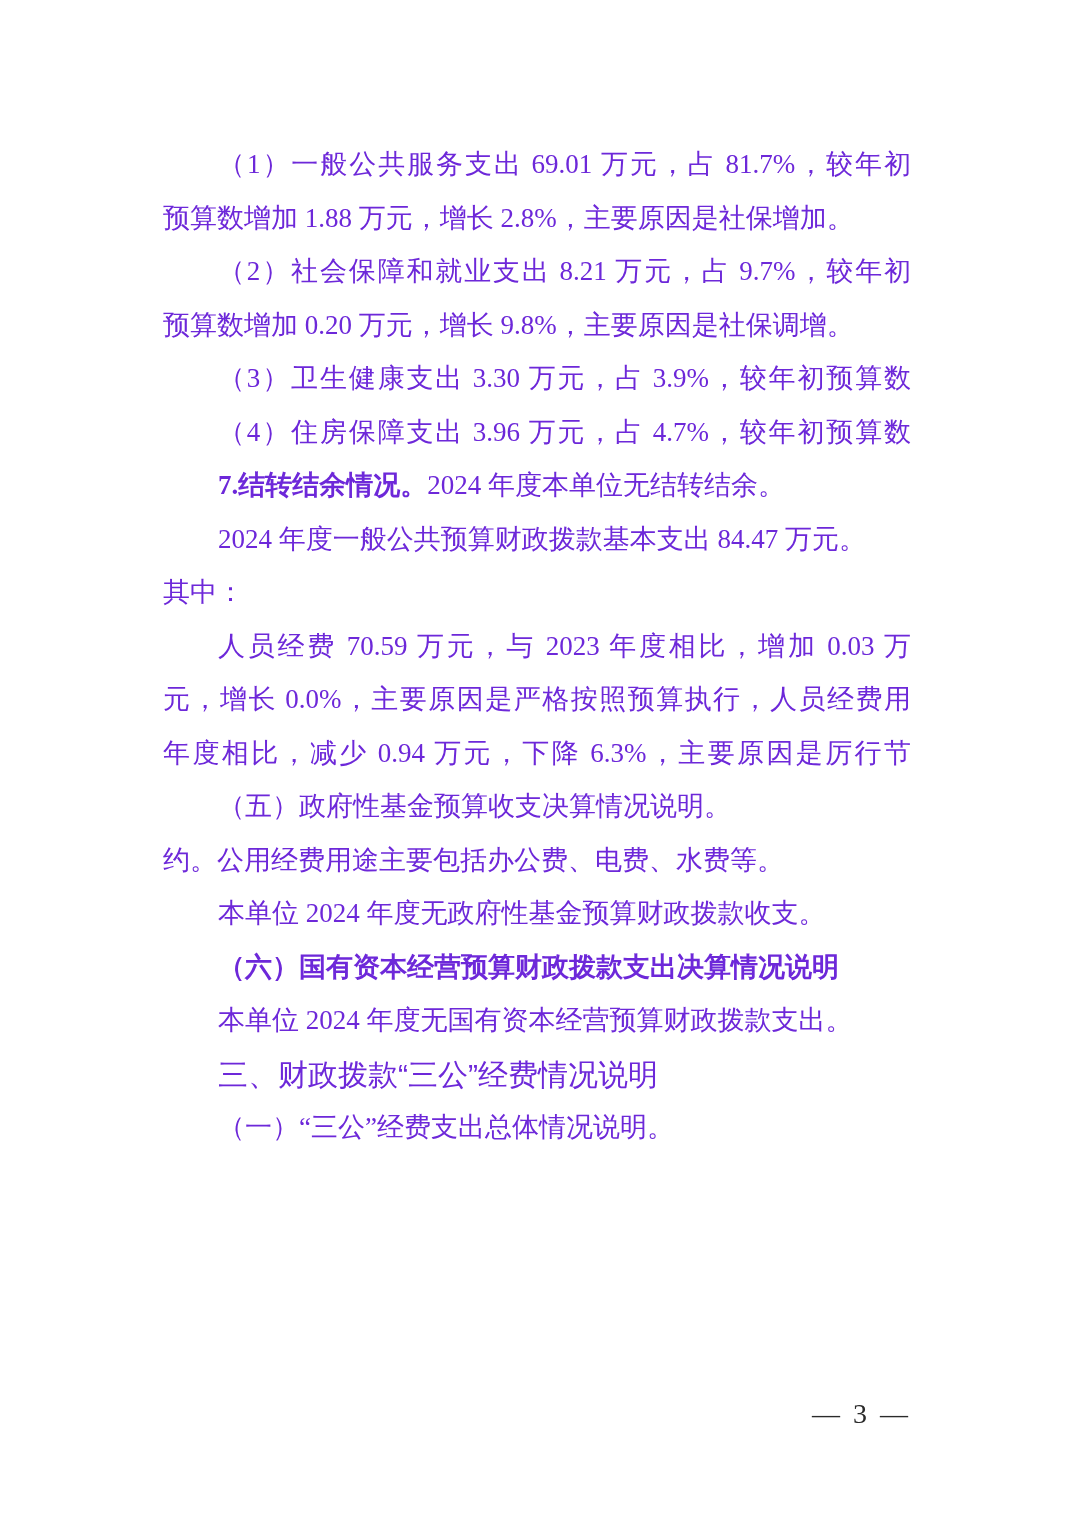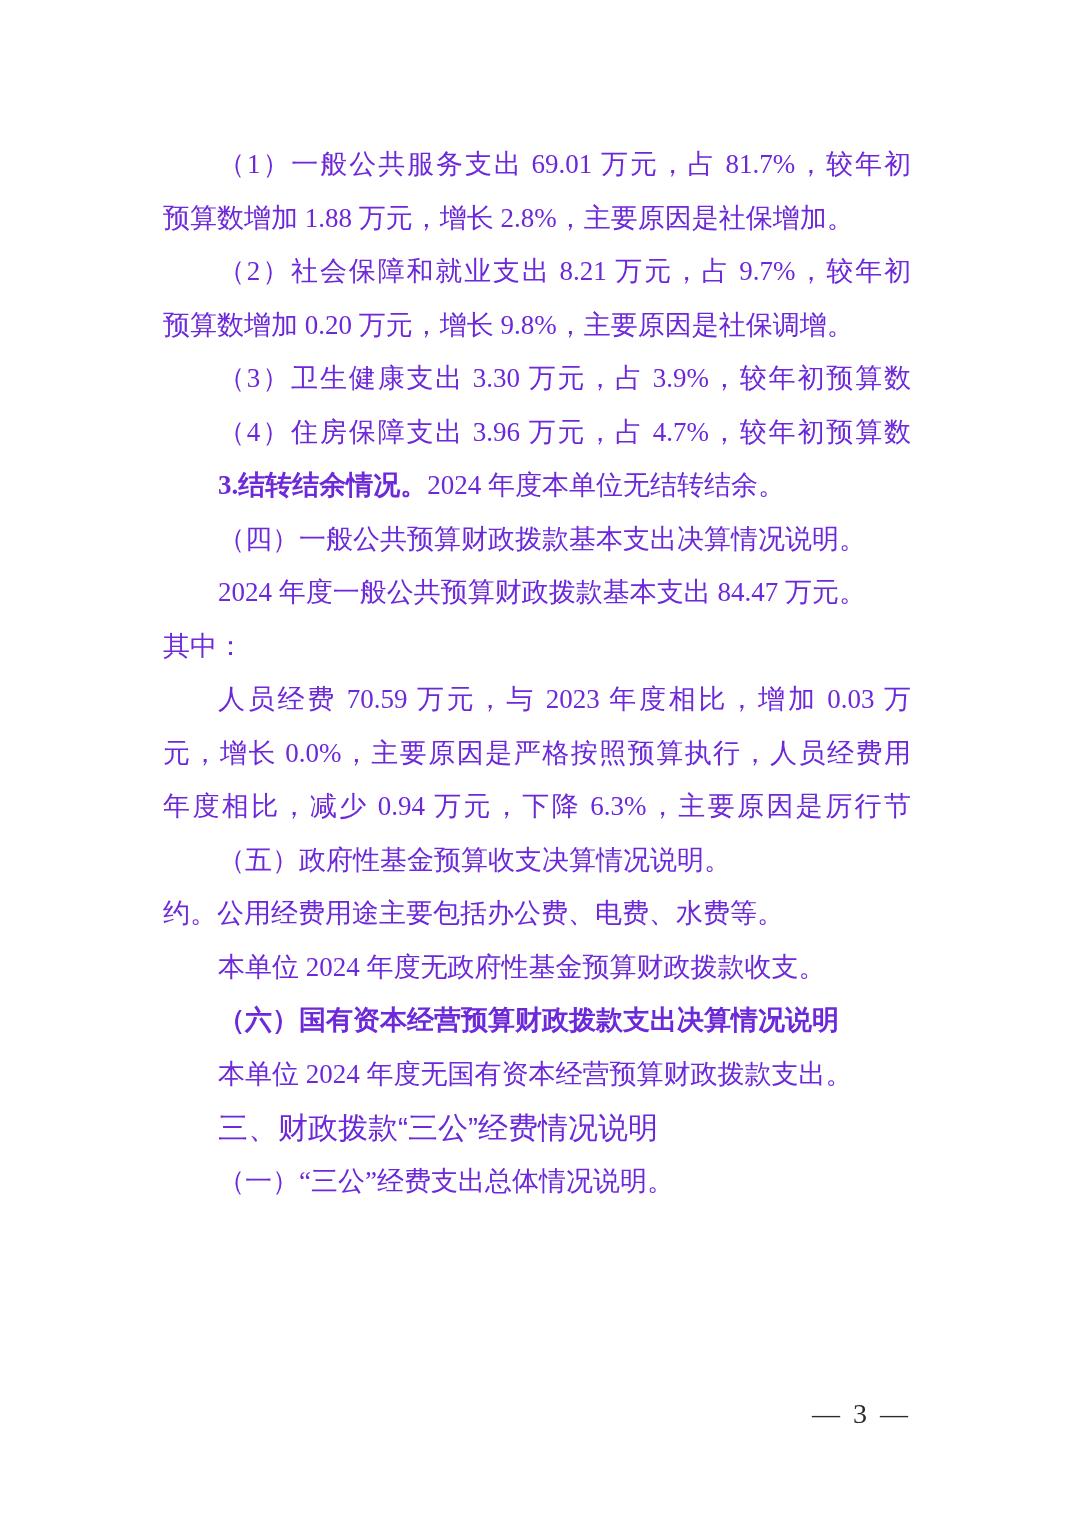--- a/index.html
+++ b/index.html
@@ -65,23 +65,22 @@
 <div class="page">
 
   <div class="doc">
     <div class="line ind fill">（1）一般公共服务支出 69.01 万元，占 81.7%，较年初</div>
     <div class="line">预算数增加 1.88 万元，增长 2.8%，主要原因是社保增加。</div>
     <div class="line ind fill">（2）社会保障和就业支出 8.21 万元，占 9.7%，较年初</div>
     <div class="line">预算数增加 0.20 万元，增长 9.8%，主要原因是社保调增。</div>
     <div class="line ind fill">（3）卫生健康支出 3.30 万元，占 3.9%，较年初预算数</div>
     <div class="line ind fill">（4）住房保障支出 3.96 万元，占 4.7%，较年初预算数</div>
     <div class="line ind">
-      <span class="b">3.结转结余情况。</span><span>2024 年度本单位无结转结余。</span>
+      <span class="b">7.结转结余情况。</span><span>2024 年度本单位无结转结余。</span>
     </div>
-    <div class="line ind">（四）一般公共预算财政拨款基本支出决算情况说明。</div>
     <div class="line ind">2024 年度一般公共预算财政拨款基本支出 84.47 万元。</div>
     <div class="line">其中：</div>
     <div class="line ind fill">人员经费 70.59 万元，与 2023 年度相比，增加 0.03 万</div>
     <div class="line fill">元，增长 0.0%，主要原因是严格按照预算执行，人员经费用</div>
     <div class="line fill">年度相比，减少 0.94 万元，下降 6.3%，主要原因是厉行节</div>
     <div class="line ind">（五）政府性基金预算收支决算情况说明。</div>
     <div class="line">约。公用经费用途主要包括办公费、电费、水费等。</div>
     <div class="line ind">本单位 2024 年度无政府性基金预算财政拨款收支。</div>
     <div class="line ind b">（六）国有资本经营预算财政拨款支出决算情况说明</div>
     <div class="line ind">本单位 2024 年度无国有资本经营预算财政拨款支出。</div>

